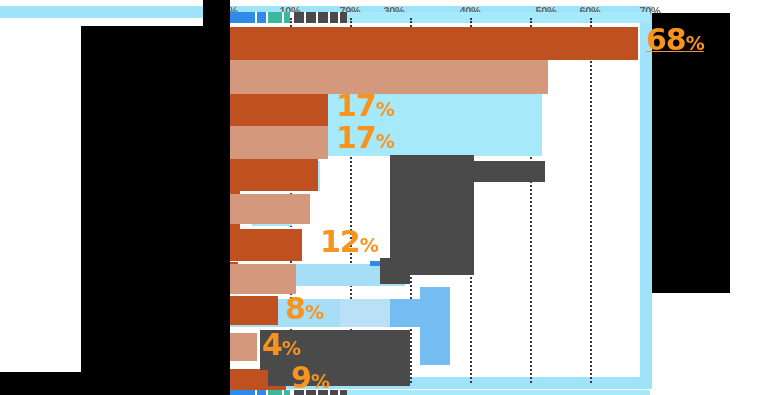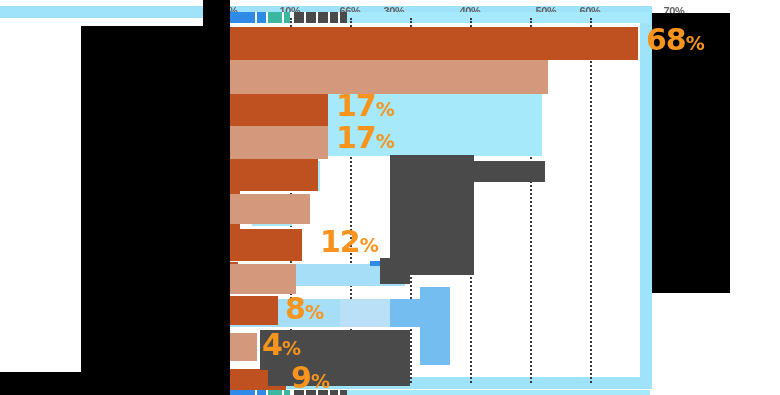--- a/index.html
+++ b/index.html
@@ -76,26 +76,26 @@
   <div id="plot">
 
     <div id="selcol" style="left:410px;top:0px;width:12px;height:383px;"></div>
     <div style="position:absolute;left:-230px;top:0px;width:652px;height:12px;background:#9fe3fb;"></div>
     <div style="position:absolute;left:-230px;top:371px;width:652px;height:12px;background:#9fe3fb;"></div>
 
     <div style="position:absolute;left:0px;top:12px;width:410px;height:359px;background:#ffffff;"></div>
 
     <div class="tick" style="left:0px;">0%</div>
     <div class="tick" style="left:60px;">10%</div>
-    <div class="tick" style="left:120px;">66%</div>
+    <div class="tick" style="left:120px;">79%</div>
     <div class="tick" style="left:164px;">30%</div>
     <div class="tick" style="left:240px;">40%</div>
     <div class="tick" style="left:316px;">50%</div>
     <div class="tick" style="left:360px;">60%</div>
-    <div class="tick" style="left:420px;margin-left:24px;">70%</div>
+    <div class="tick" style="left:420px;">70%</div>
 
     <div class="segbar" style="left:0px;top:6px;width:420px;">
       <div class="seg" style="width:25px;background:#2f8ae8;"></div>
       <div class="segdiv"></div>
       <div class="seg" style="width:9px;background:#2f8ae8;"></div>
       <div class="segdiv"></div>
       <div class="seg" style="width:14px;background:#3ab8a0;"></div>
       <div class="segdiv"></div>
       <div class="seg" style="width:6px;background:#3ab8a0;"></div>
       <div class="seg" style="width:4px;background:#ffffff;"></div>
@@ -230,21 +230,21 @@
   <div class="occluder" style="left:0px;top:372px;width:230px;height:23px;"></div>
 
   <div class="occluder" style="left:652px;top:13px;width:78px;height:280px;"></div>
 
   <div class="occluder-gray" style="left:390px;top:155px;width:84px;height:120px;"></div>
   <div class="occluder-gray" style="left:390px;top:161px;width:155px;height:21px;"></div>
   <div class="occluder-gray" style="left:260px;top:330px;width:150px;height:40px;"></div>
   <div class="occluder-gray" style="left:268px;top:357px;width:142px;height:29px;"></div>
   <div class="occluder-gray" style="left:380px;top:258px;width:30px;height:26px;"></div>
 
-  <div class="val" style="left:646px;top:25px;">
+  <div class="val" style="left:646px;top:25px;text-decoration:underline;">
     <span class="n">68</span><span class="u">%</span>
   </div>
 
 
   <div class="val" style="left:336px;top:91px;">
     <span class="n">17</span><span class="u">%</span>
   </div>
 
   <div class="val" style="left:336px;top:123px;">
     <span class="n">17</span><span class="u">%</span>

